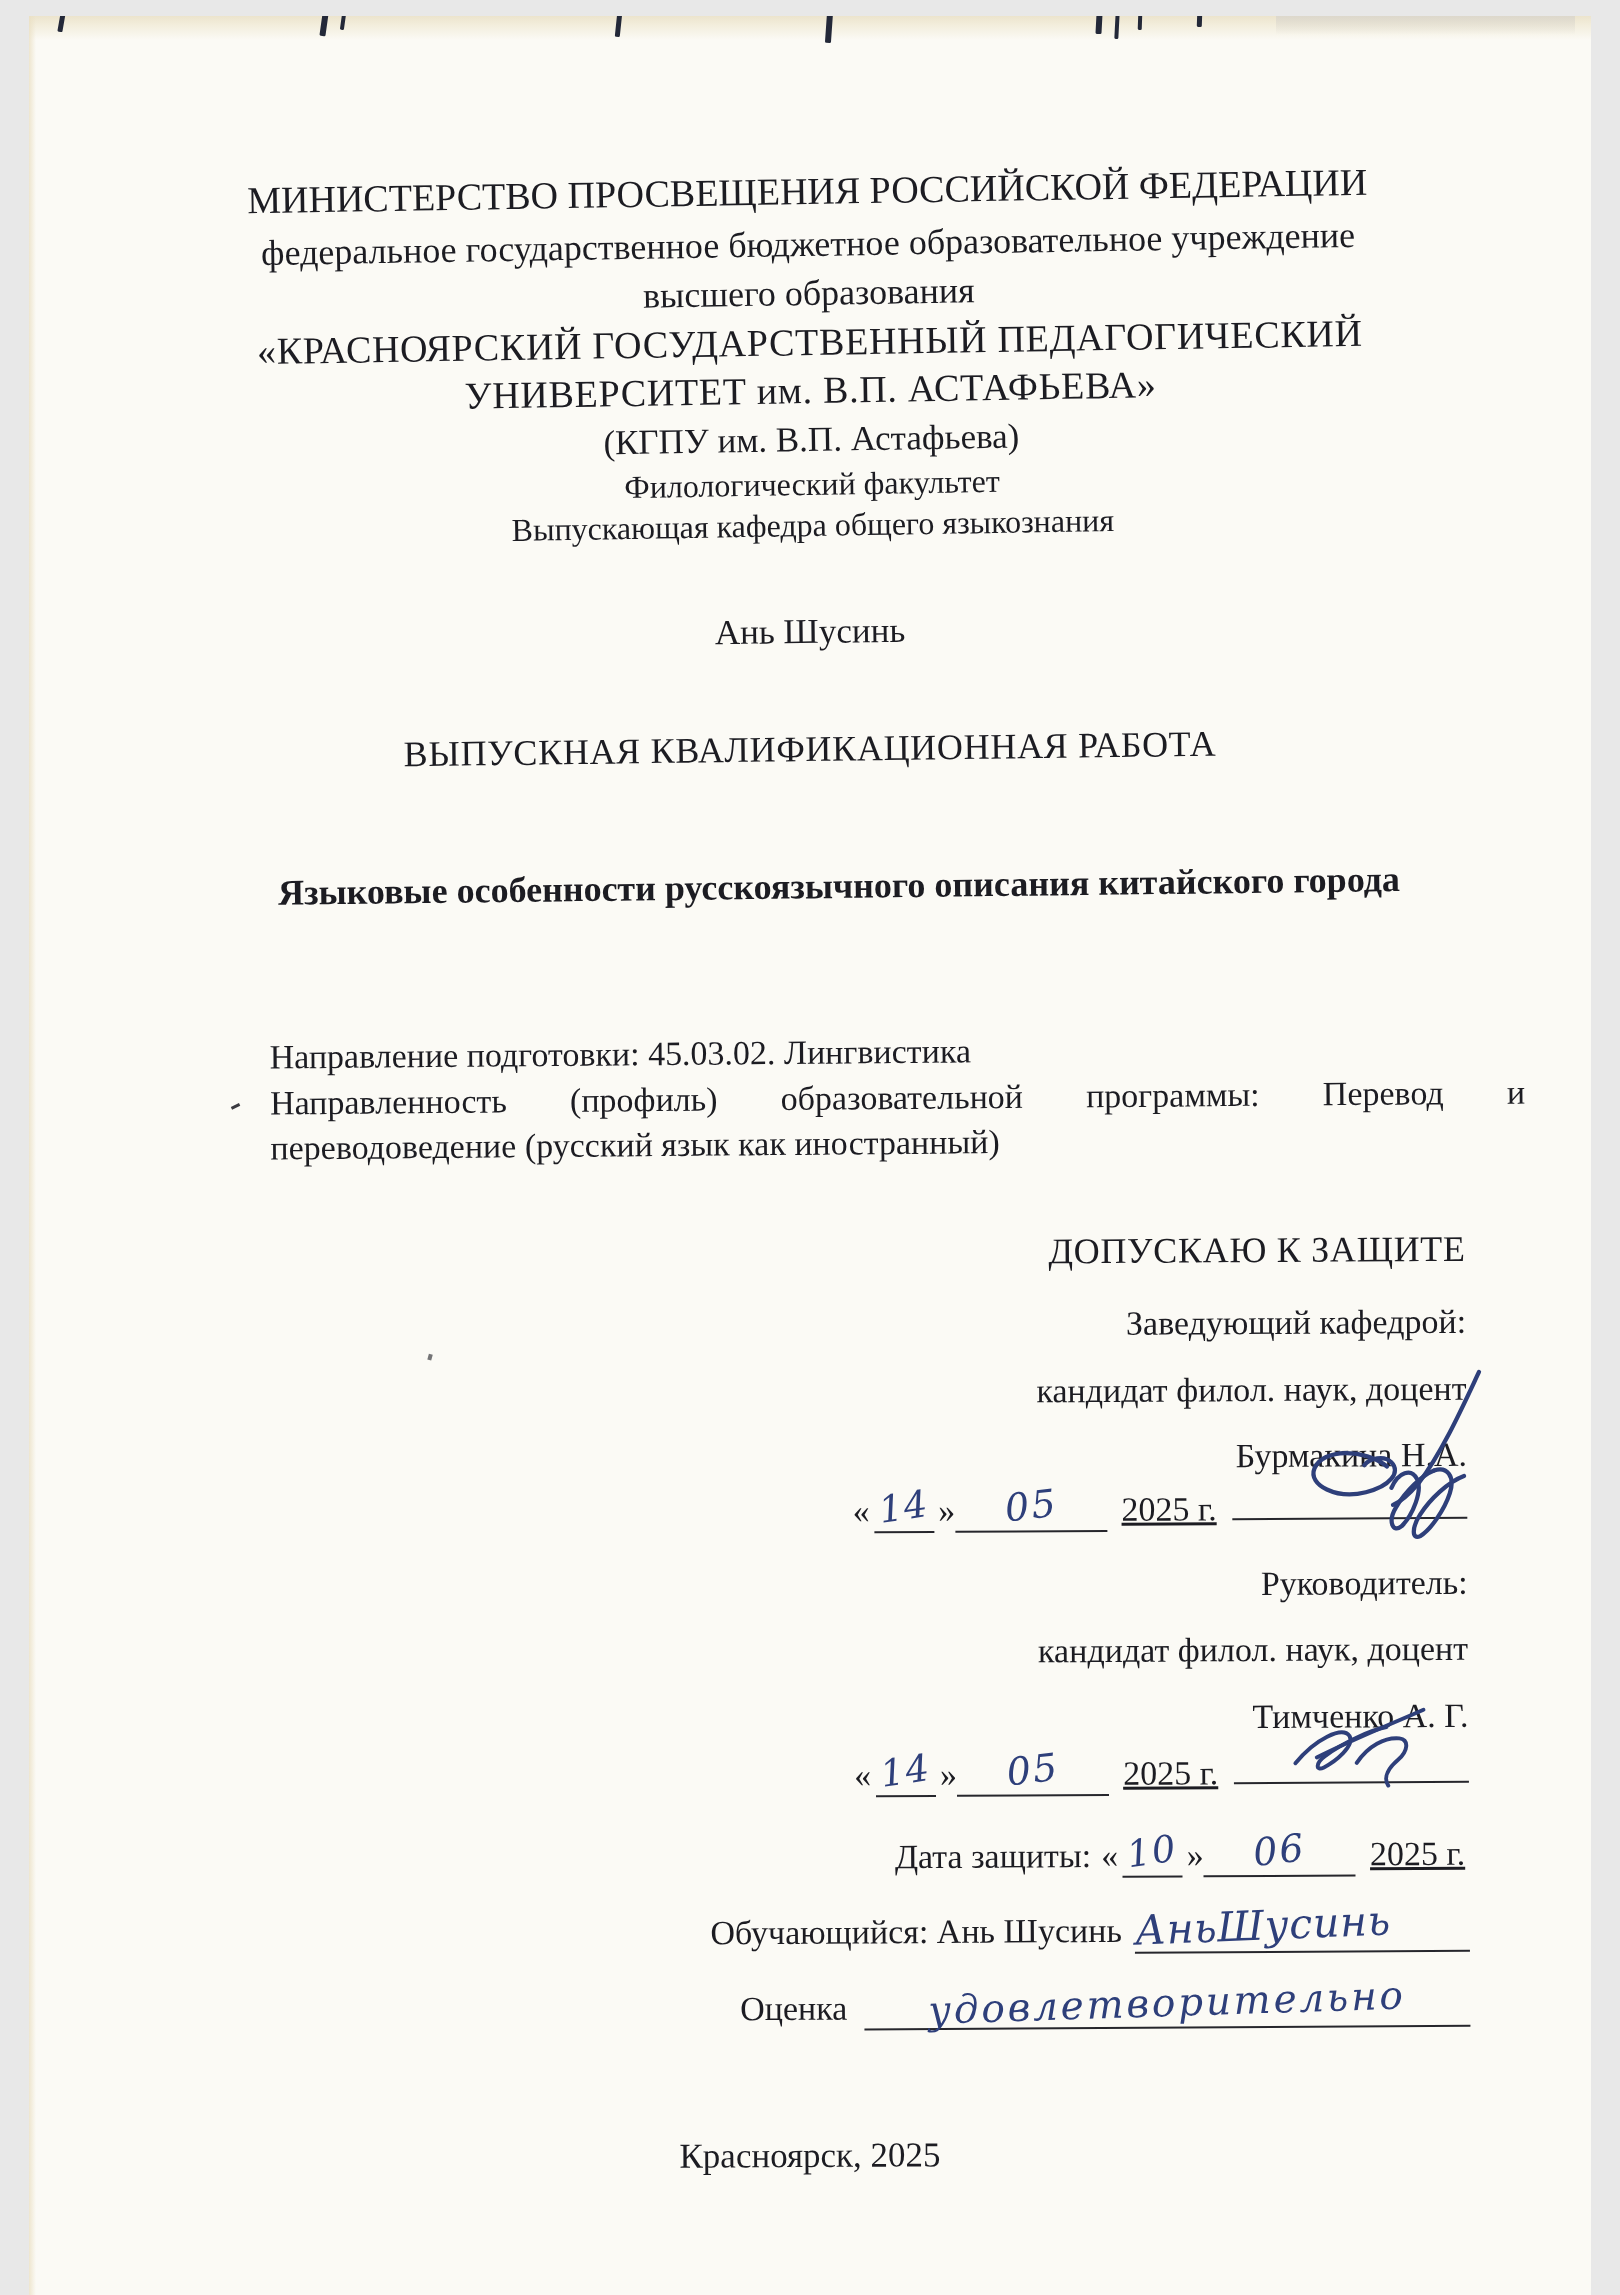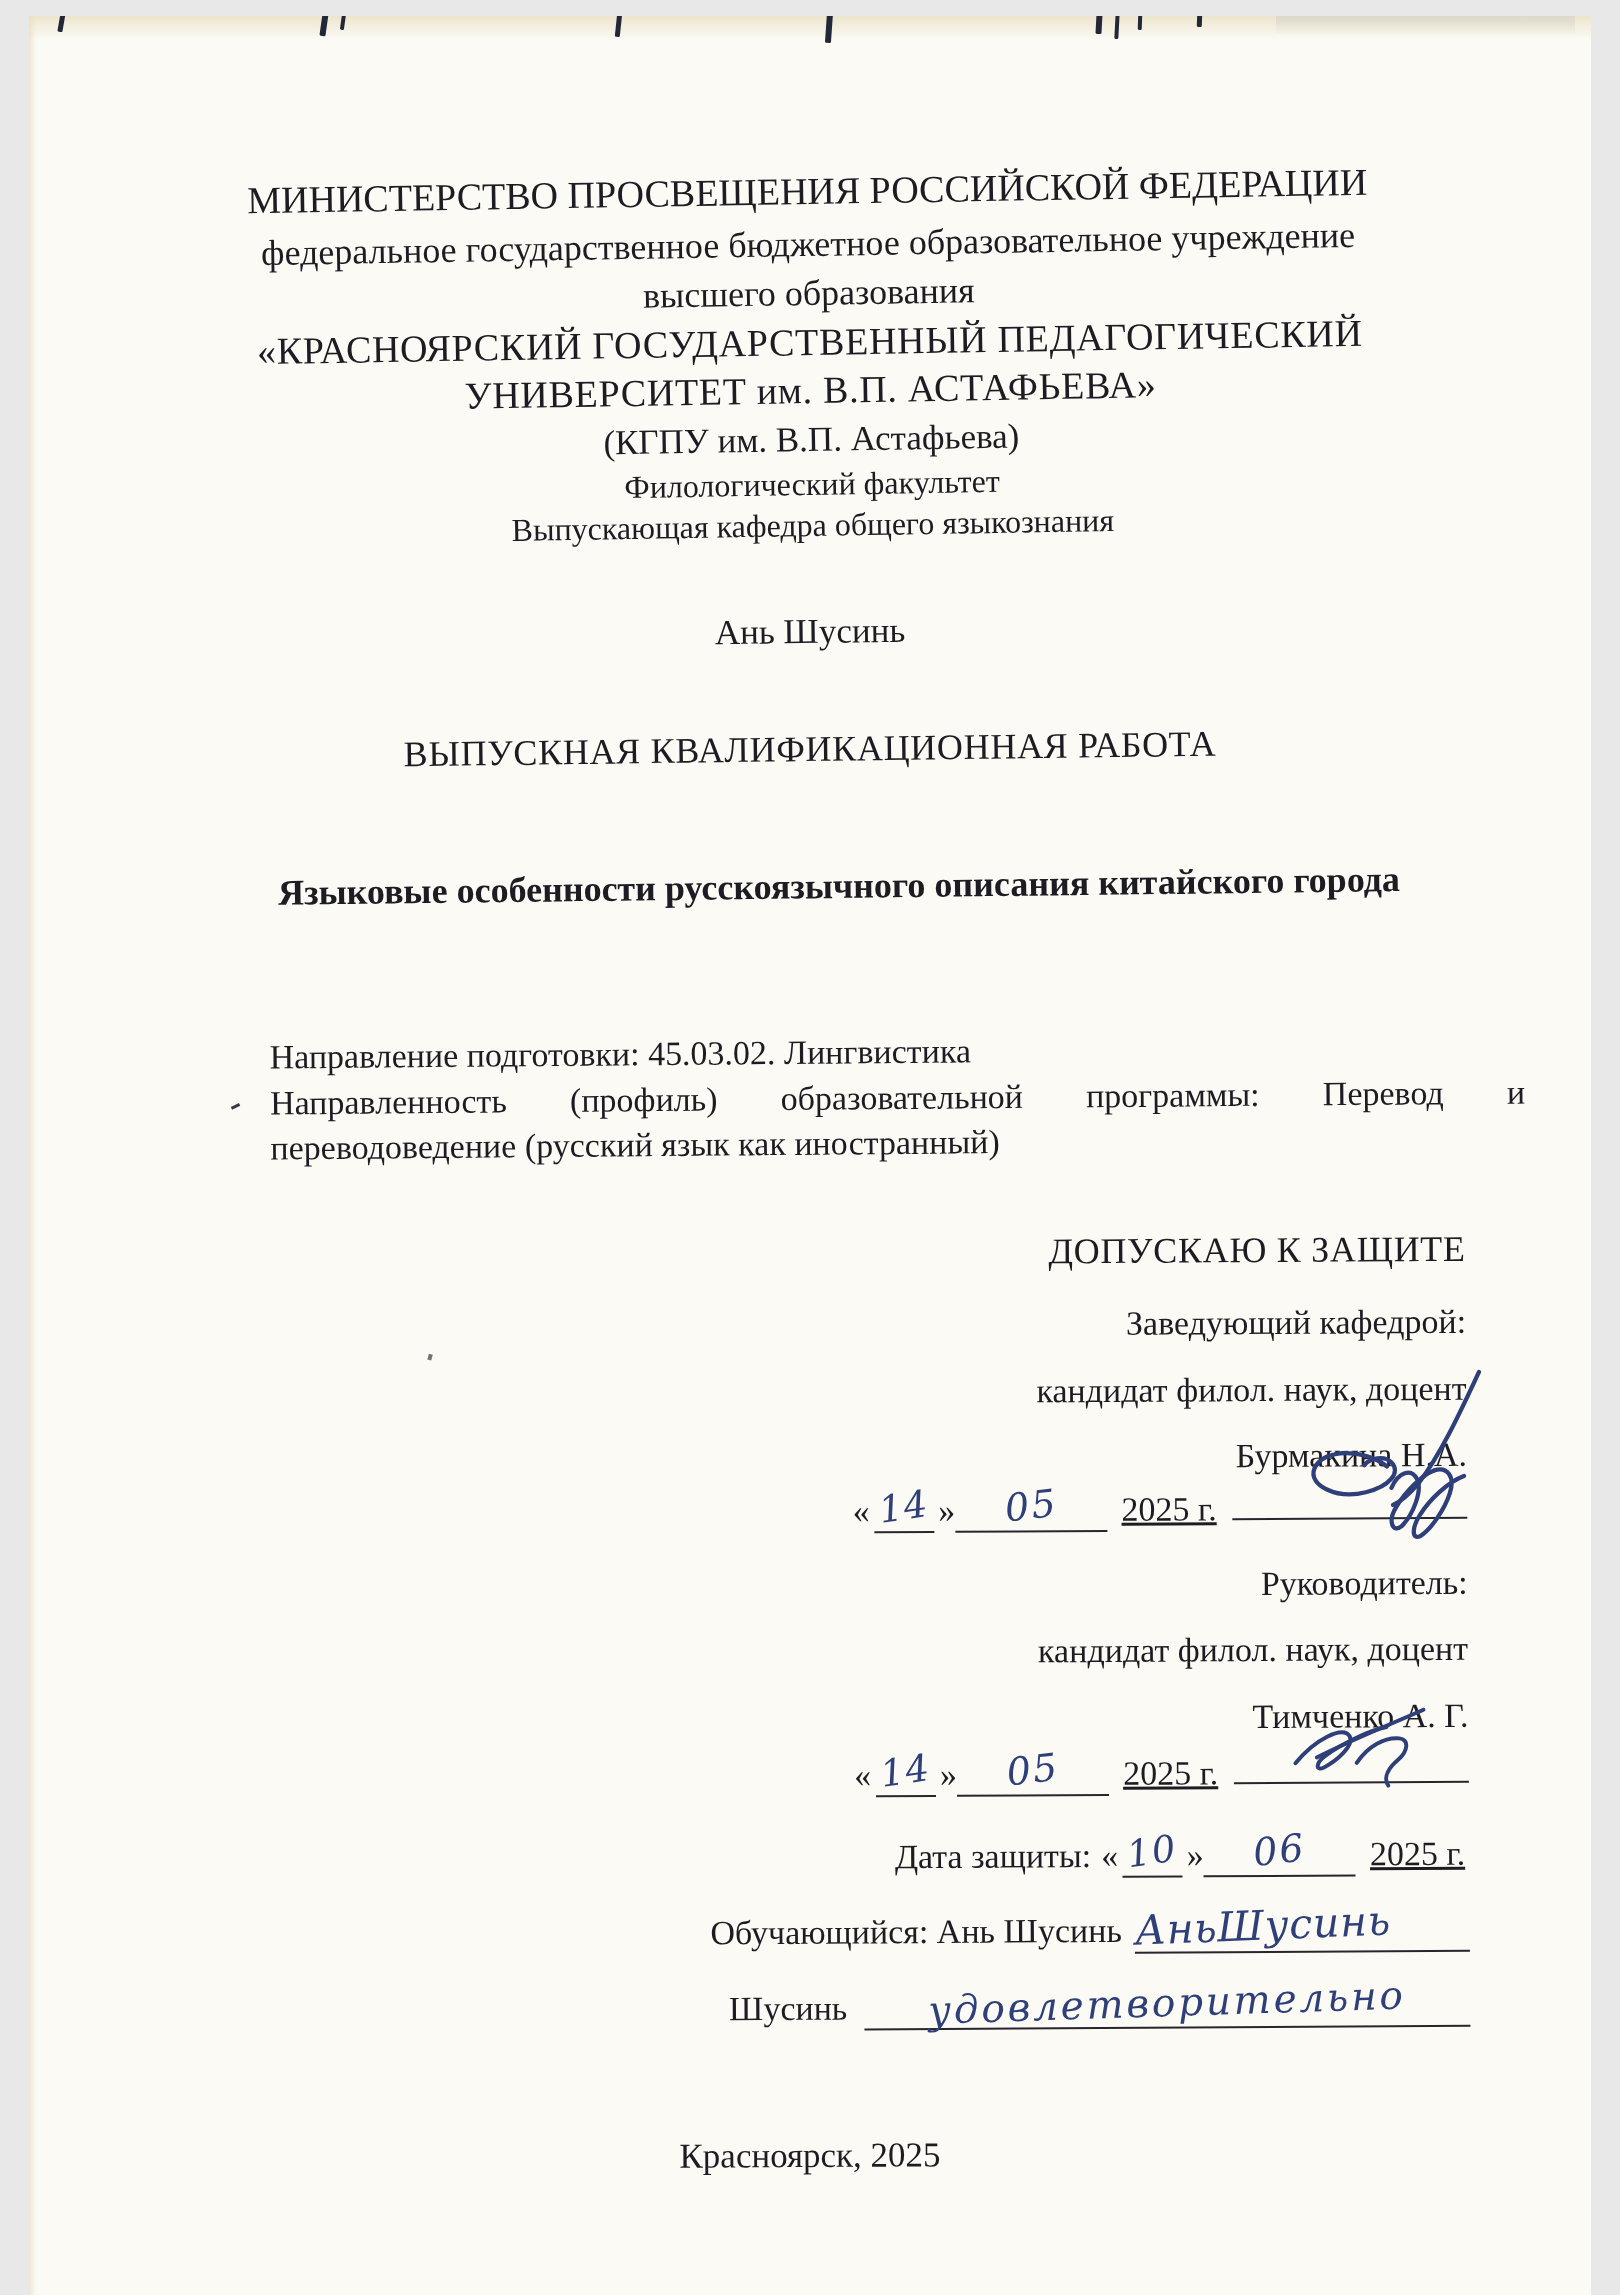--- a/index.html
+++ b/index.html
@@ -258,21 +258,21 @@
     </div>
 
     <div class="row r-student">
       <span>Обучающийся: Ань Шусинь</span>
       <span class="hw-slot slot-student">
         <span class="hw hw-student">АньШусинь</span>
       </span>
     </div>
 
     <div class="row r-grade">
-      <span>Шусинь</span>
+      <span>Оценка</span>
       <span class="hw-slot slot-grade">
         <span class="hw hw-grade">удовлетворительно</span>
       </span>
     </div>
 
   </div>
 
   <div class="footer-line">Красноярск, 2025</div>
 
 </div>

